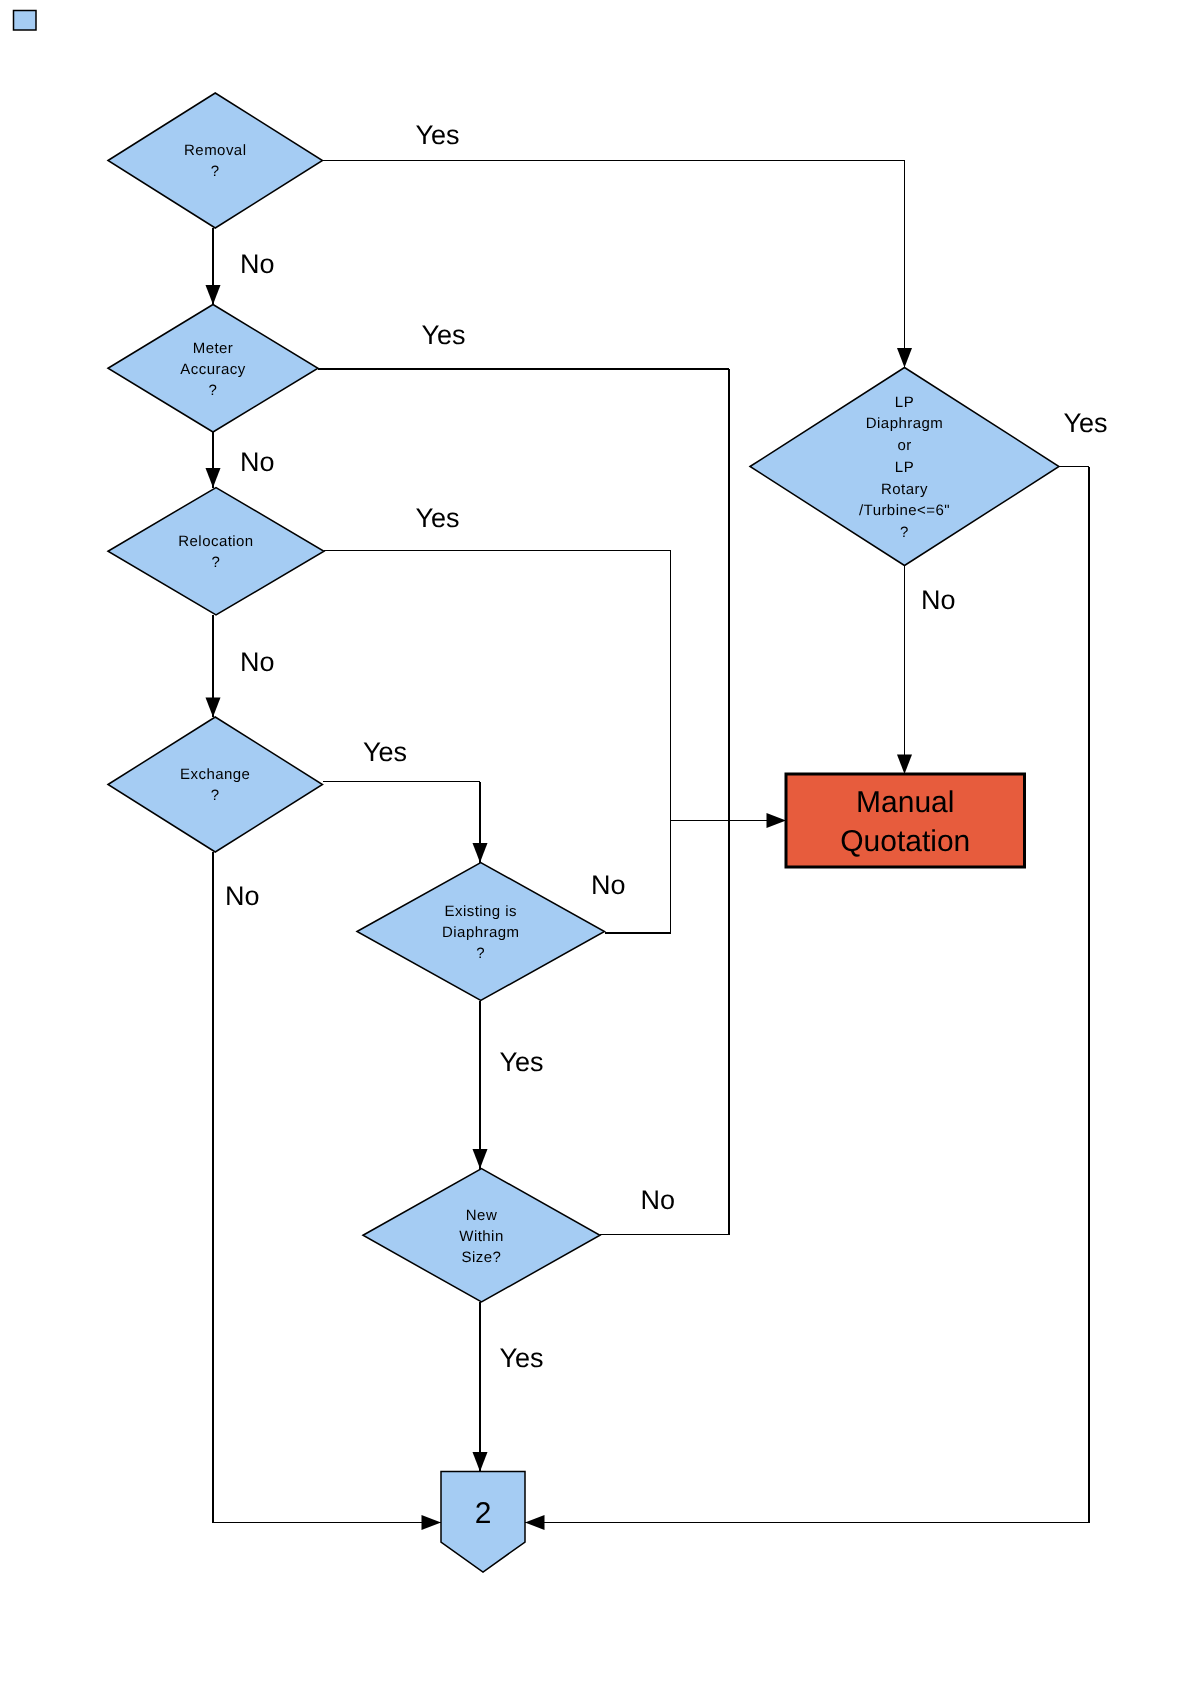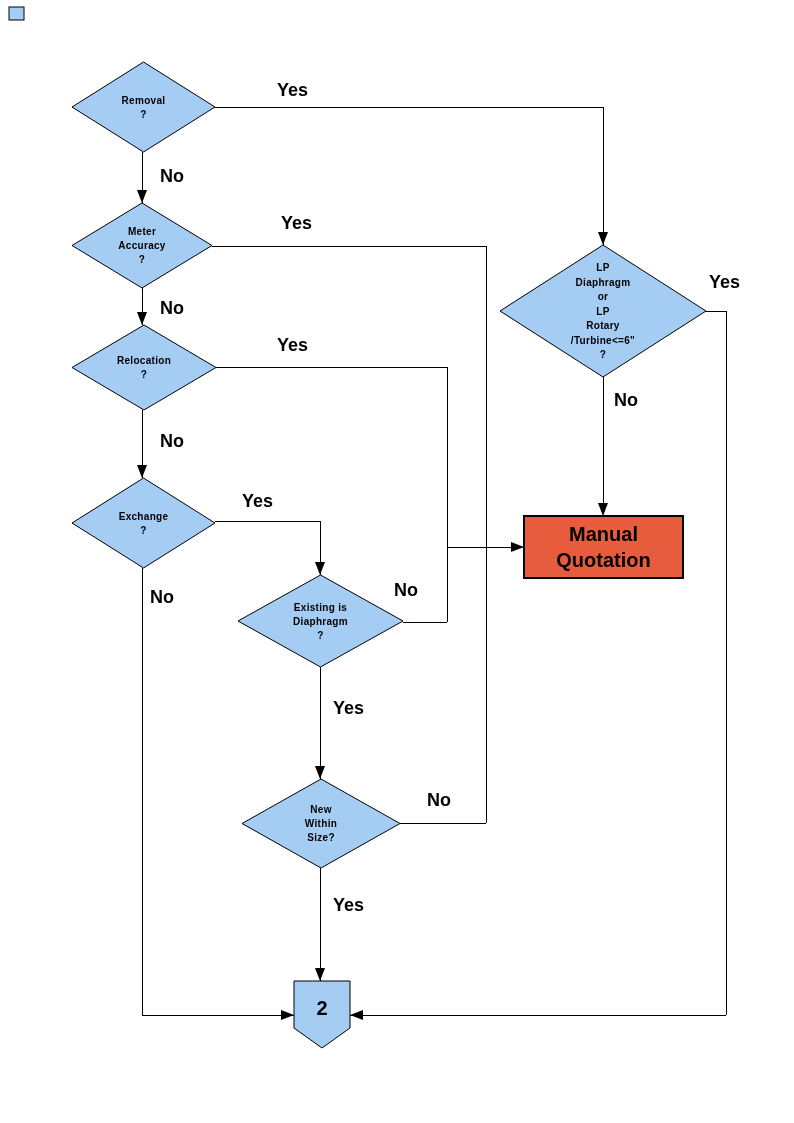--- a/index.html
+++ b/index.html
@@ -3,21 +3,20 @@
 <meta charset="utf-8">
 <style>
   html, body { margin: 0; padding: 0; background: #FFFFFF; }
   #canvas-wrap {
     position: relative;
     width: 794px;
     height: 1123px;
     background: #FFFFFF;
     font-family: "Liberation Sans", sans-serif;
     overflow: hidden;
-    font-weight: bold;
   }
   svg text {
     font-family: "Liberation Sans", sans-serif;
     fill: #000000;
   }
 </style>
 </head>
 <body>
 
 <div id="canvas-wrap">

